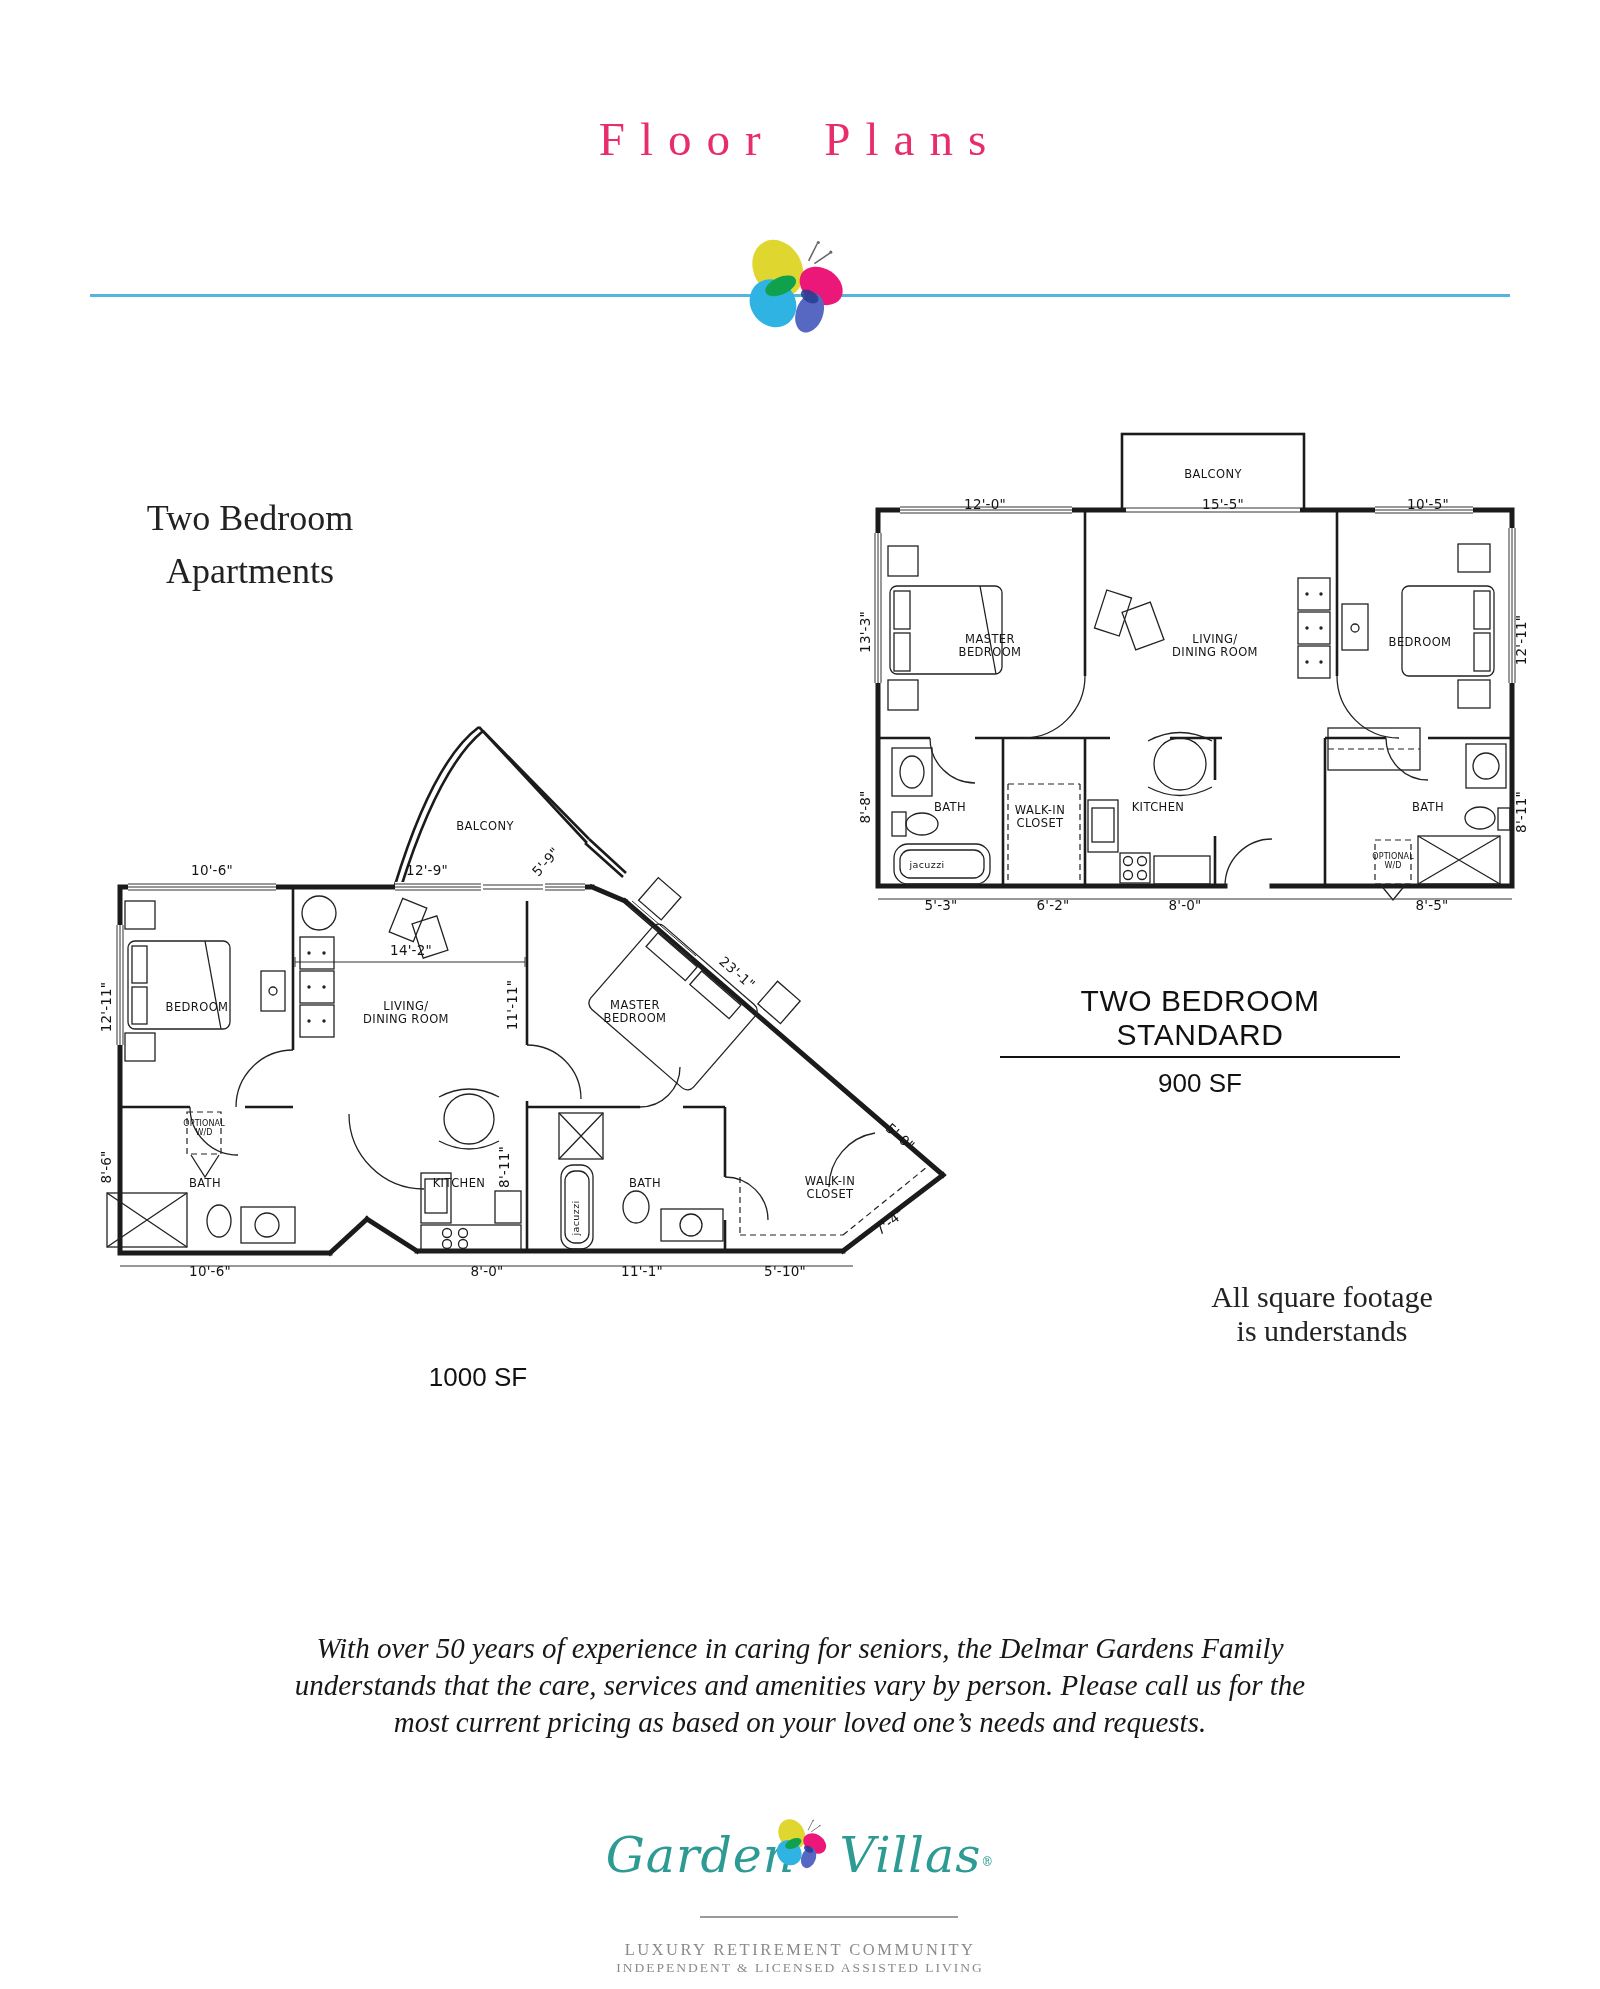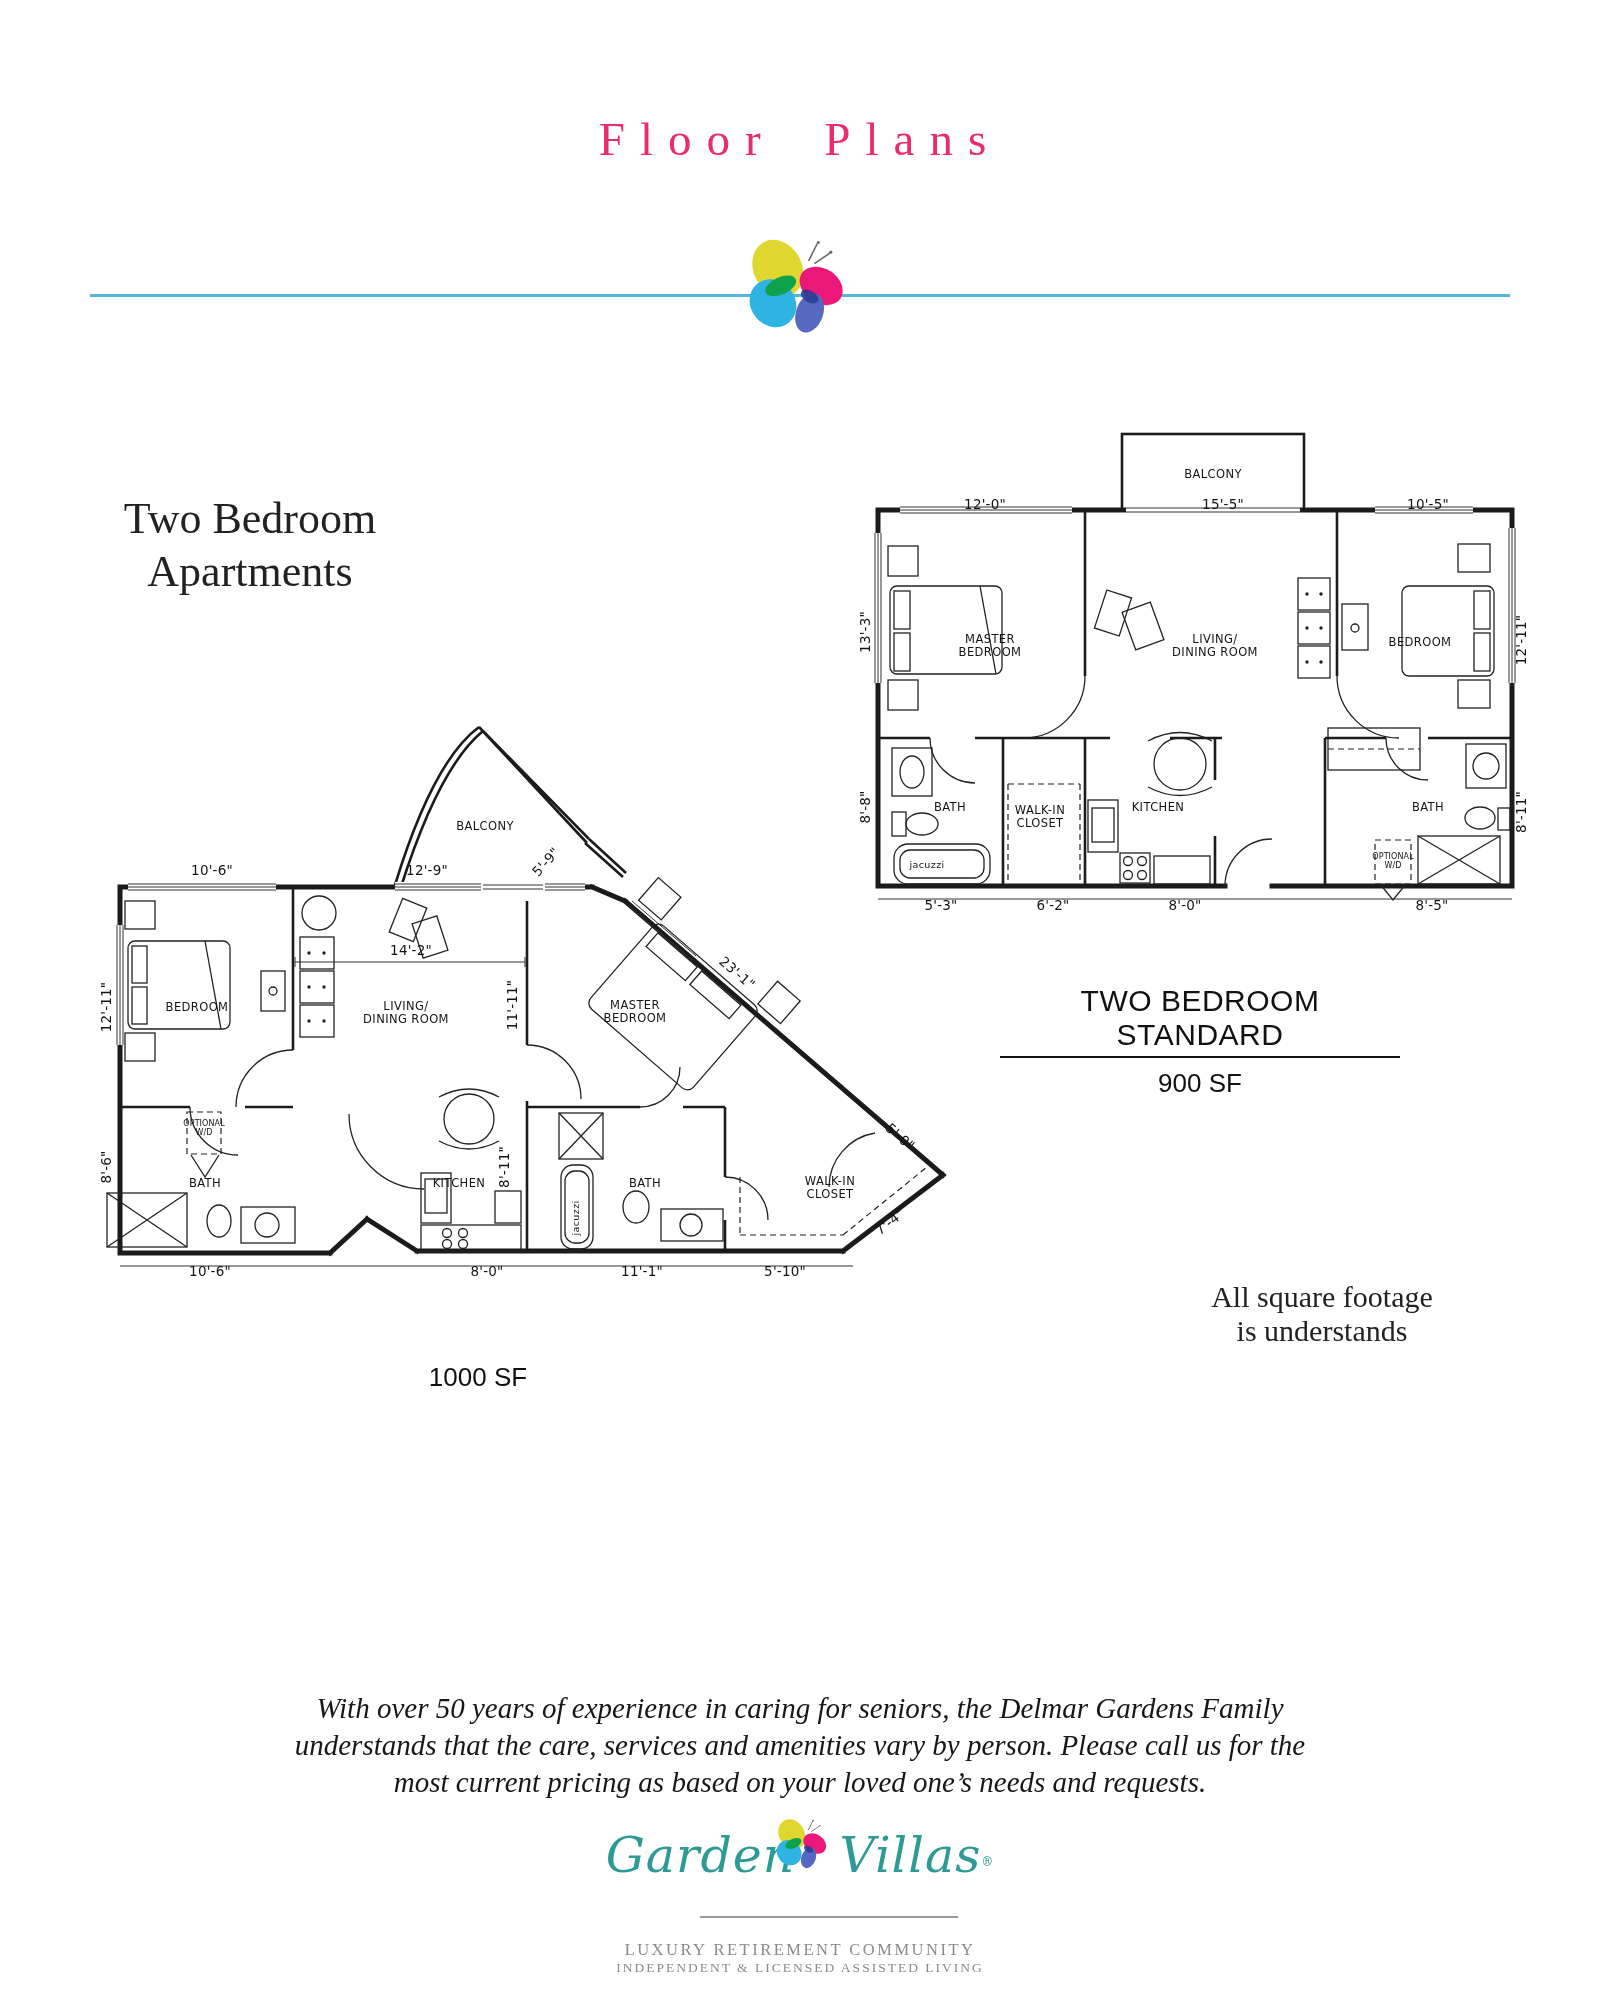--- a/index.html
+++ b/index.html
@@ -8,21 +8,21 @@
 
   
   .page-title{position:absolute;left:0;top:112px;width:100%;text-align:center;
     font-family:"Liberation Serif",serif;font-size:47px;color:#e72d6b;
     letter-spacing:15px;word-spacing:22px;}
   .divider{position:absolute;left:90px;top:294px;width:1420px;height:3px;background:#55b5da;}
   .divider-butterfly{position:absolute;left:740px;top:230px;width:118px;height:106px;}
 
   
   .section-heading{position:absolute;left:85px;top:492px;width:330px;text-align:center;
-    font-size:44px;line-height:53px;color:#222;}
+    font-size:36px;line-height:53px;color:#222;}
 
   
   .plan{position:absolute;}
   .plan svg{position:absolute;left:0;top:0;}
   .lbl{position:absolute;transform:translate(-50%,-50%);
     font-family:"DejaVu Sans",sans-serif;font-size:11.5px;color:#141414;
     text-align:center;line-height:1.12;white-space:pre-line;letter-spacing:.4px;}
   .dim{font-size:13.5px;letter-spacing:.2px;white-space:nowrap;}
   .v{transform:translate(-50%,-50%) rotate(-90deg);}
   .tiny{font-size:8px;letter-spacing:.1px;}
@@ -30,21 +30,21 @@
 
   .plan-caption{position:absolute;text-align:center;font-family:"Liberation Sans",sans-serif;color:#111;}
   .caption-title{display:inline-block;font-size:30px;letter-spacing:.5px;
      border-bottom:2px solid #111;padding:0 14px 4px;}
   .caption-area{font-size:26px;margin-top:10px;}
 
   .note{position:absolute;left:1182px;top:1280px;width:280px;text-align:center;
     font-size:30px;line-height:34px;color:#222;}
 
   
-  .footer-par{position:absolute;left:200px;top:1690px;width:1200px;text-align:center;
+  .footer-par{position:absolute;left:200px;top:1630px;width:1200px;text-align:center;
     font-style:italic;font-size:29px;line-height:37px;color:#171717;}
 
   .logo{position:absolute;left:0;top:1812px;width:100%;text-align:center;}
   .logo-name{font-style:italic;font-size:49px;color:#2d9b94;font-family:"DejaVu Serif",serif;
     letter-spacing:1px;position:relative;height:70px;line-height:88px;}
   .logo-gap{display:inline-block;width:44px;}
   .logo-reg{font-size:12px;color:#2d9b94;vertical-align:6px;}
   .logo-butterfly{position:absolute;left:772px;top:1814px;width:62px;height:56px;}
   .logo-rule{position:absolute;left:700px;top:1916px;width:258px;height:2px;background:#9a9a9a;}
   .logo-sub{position:absolute;left:0;top:1996px;width:100%;text-align:left;

